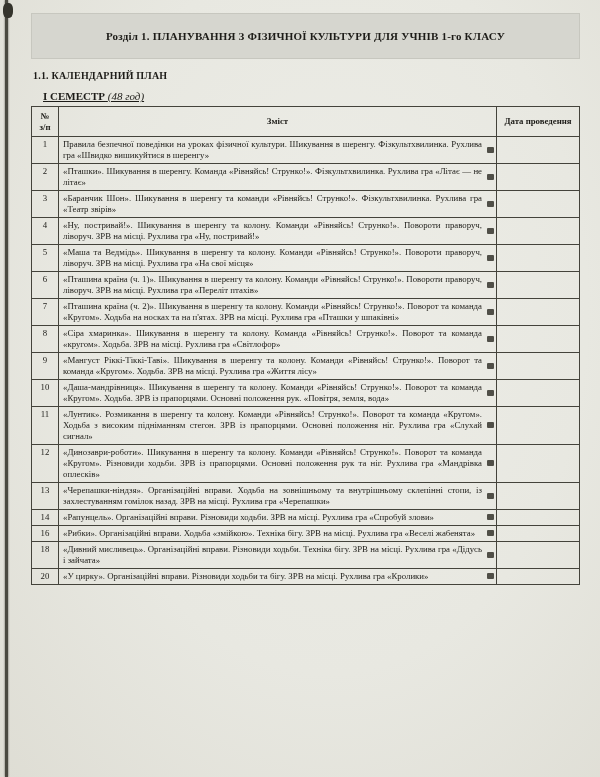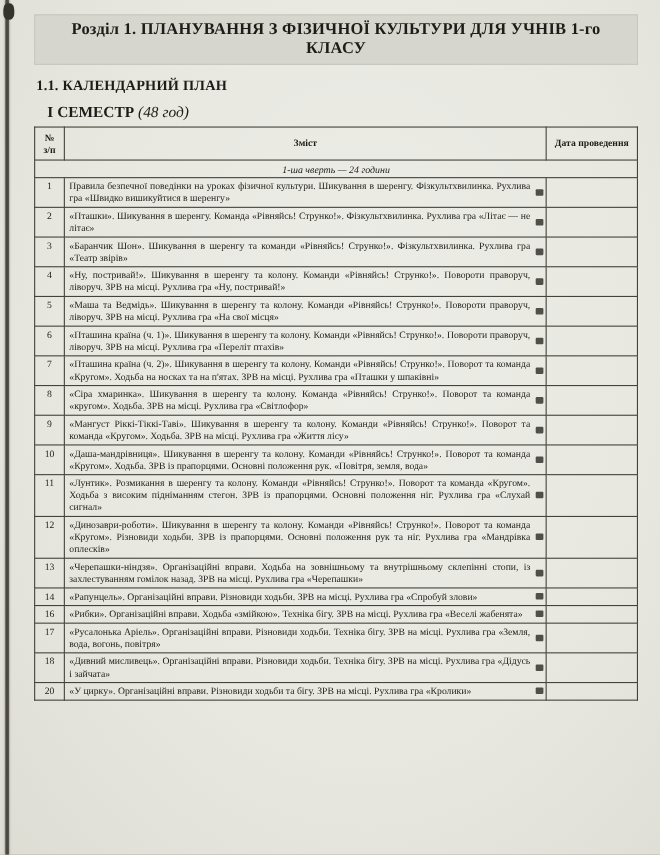--- a/index.html
+++ b/index.html
@@ -25,34 +25,35 @@
     background:#35342c;border-radius:40%;
   }
   .content{
     position:absolute;left:31px;top:13px;width:549px;
   }
   .chapter-title{
     background:#d6d6cf;
     border:1px solid #c7c7bf;
     text-align:center;
     font-weight:bold;
-    font-size:15px;
-    padding:5px 8px;
+    font-size:11px;
+    padding:16px 8px;
     letter-spacing:0.2px;
   }
   .section-title{
     font-weight:bold;
-    font-size:13px;
+    font-size:10px;
     margin:11px 0 0 2px;
     letter-spacing:0.2px;
   }
   .semester{
     font-weight:bold;
-    font-size:14px;
+    font-size:11px;
     margin:9px 0 4px 12px;
+    text-decoration:underline;
   }
   .sem-hours{font-weight:normal;font-style:italic;}
   table.plan-table{
     width:100%;
     border-collapse:collapse;
     table-layout:fixed;
     border:1.5px solid #3a3932;
     margin-top:2px;
   }
   .plan-table th,.plan-table td{
@@ -124,23 +125,20 @@
         <tr>
           <th class="col-num">
             <span>№</span><br>
             <span>з/п</span>
           </th>
           <th class="col-content">Зміст</th>
           <th class="col-date">Дата проведення</th>
         </tr>
       </thead>
       <tbody id="rows">
-        <tr class="quarter-row">
-          <td colspan="3">1-ша чверть — 24 години</td>
-        </tr>
       <tr>
             <td class="num-cell">1</td>
             <td class="content-cell">Правила безпечної поведінки на уроках фізичної культури. Шикування в шеренгу. Фізкультхвилинка. Рухлива гра «Швидко вишикуйтися в шеренгу»</td>
             <td class="date-cell"></td>
           </tr>
           <tr>
             <td class="num-cell">2</td>
             <td class="content-cell">«Пташки». Шикування в шеренгу. Команда «Рівняйсь! Струнко!». Фізкультхвилинка. Рухлива гра «Літає — не літає»</td>
             <td class="date-cell"></td>
           </tr>
@@ -203,25 +201,20 @@
             <td class="num-cell">14</td>
             <td class="content-cell">«Рапунцель». Організаційні вправи. Різновиди ходьби. ЗРВ на місці. Рухлива гра «Спробуй злови»</td>
             <td class="date-cell"></td>
           </tr>
           <tr>
             <td class="num-cell">16</td>
             <td class="content-cell">«Рибки». Організаційні вправи. Ходьба «змійкою». Техніка бігу. ЗРВ на місці. Рухлива гра «Веселі жабенята»</td>
             <td class="date-cell"></td>
           </tr>
           <tr>
-            <td class="num-cell">17</td>
-            <td class="content-cell">«Русалонька Аріель». Організаційні вправи. Різновиди ходьби. Техніка бігу. ЗРВ на місці. Рухлива гра «Земля, вода, вогонь, повітря»</td>
-            <td class="date-cell"></td>
-          </tr>
-          <tr>
             <td class="num-cell">18</td>
             <td class="content-cell">«Дивний мисливець». Організаційні вправи. Різновиди ходьби. Техніка бігу. ЗРВ на місці. Рухлива гра «Дідусь і зайчата»</td>
             <td class="date-cell"></td>
           </tr>
           <tr>
             <td class="num-cell">20</td>
             <td class="content-cell">«У цирку». Організаційні вправи. Різновиди ходьби та бігу. ЗРВ на місці. Рухлива гра «Кролики»</td>
             <td class="date-cell"></td>
           </tr>
         </tbody>

